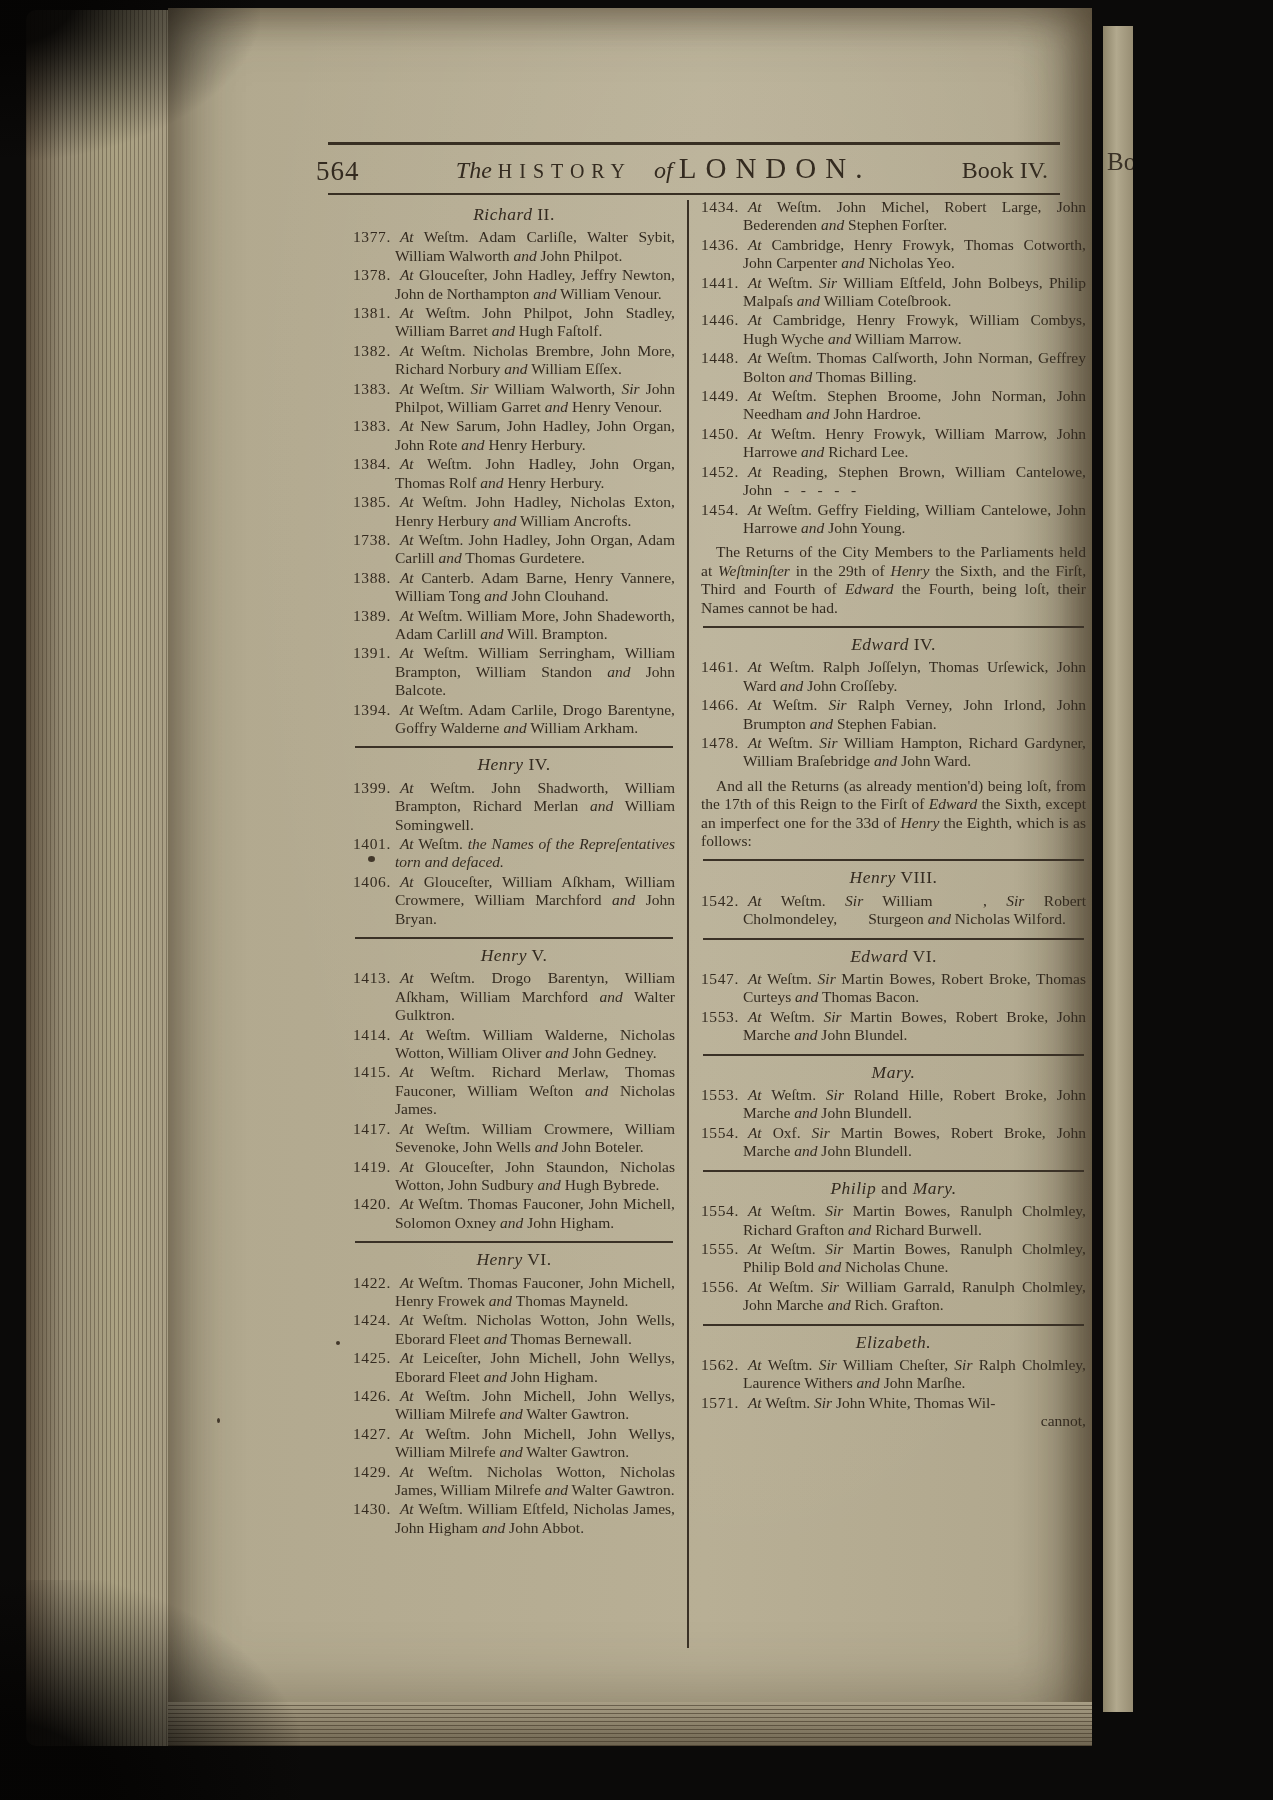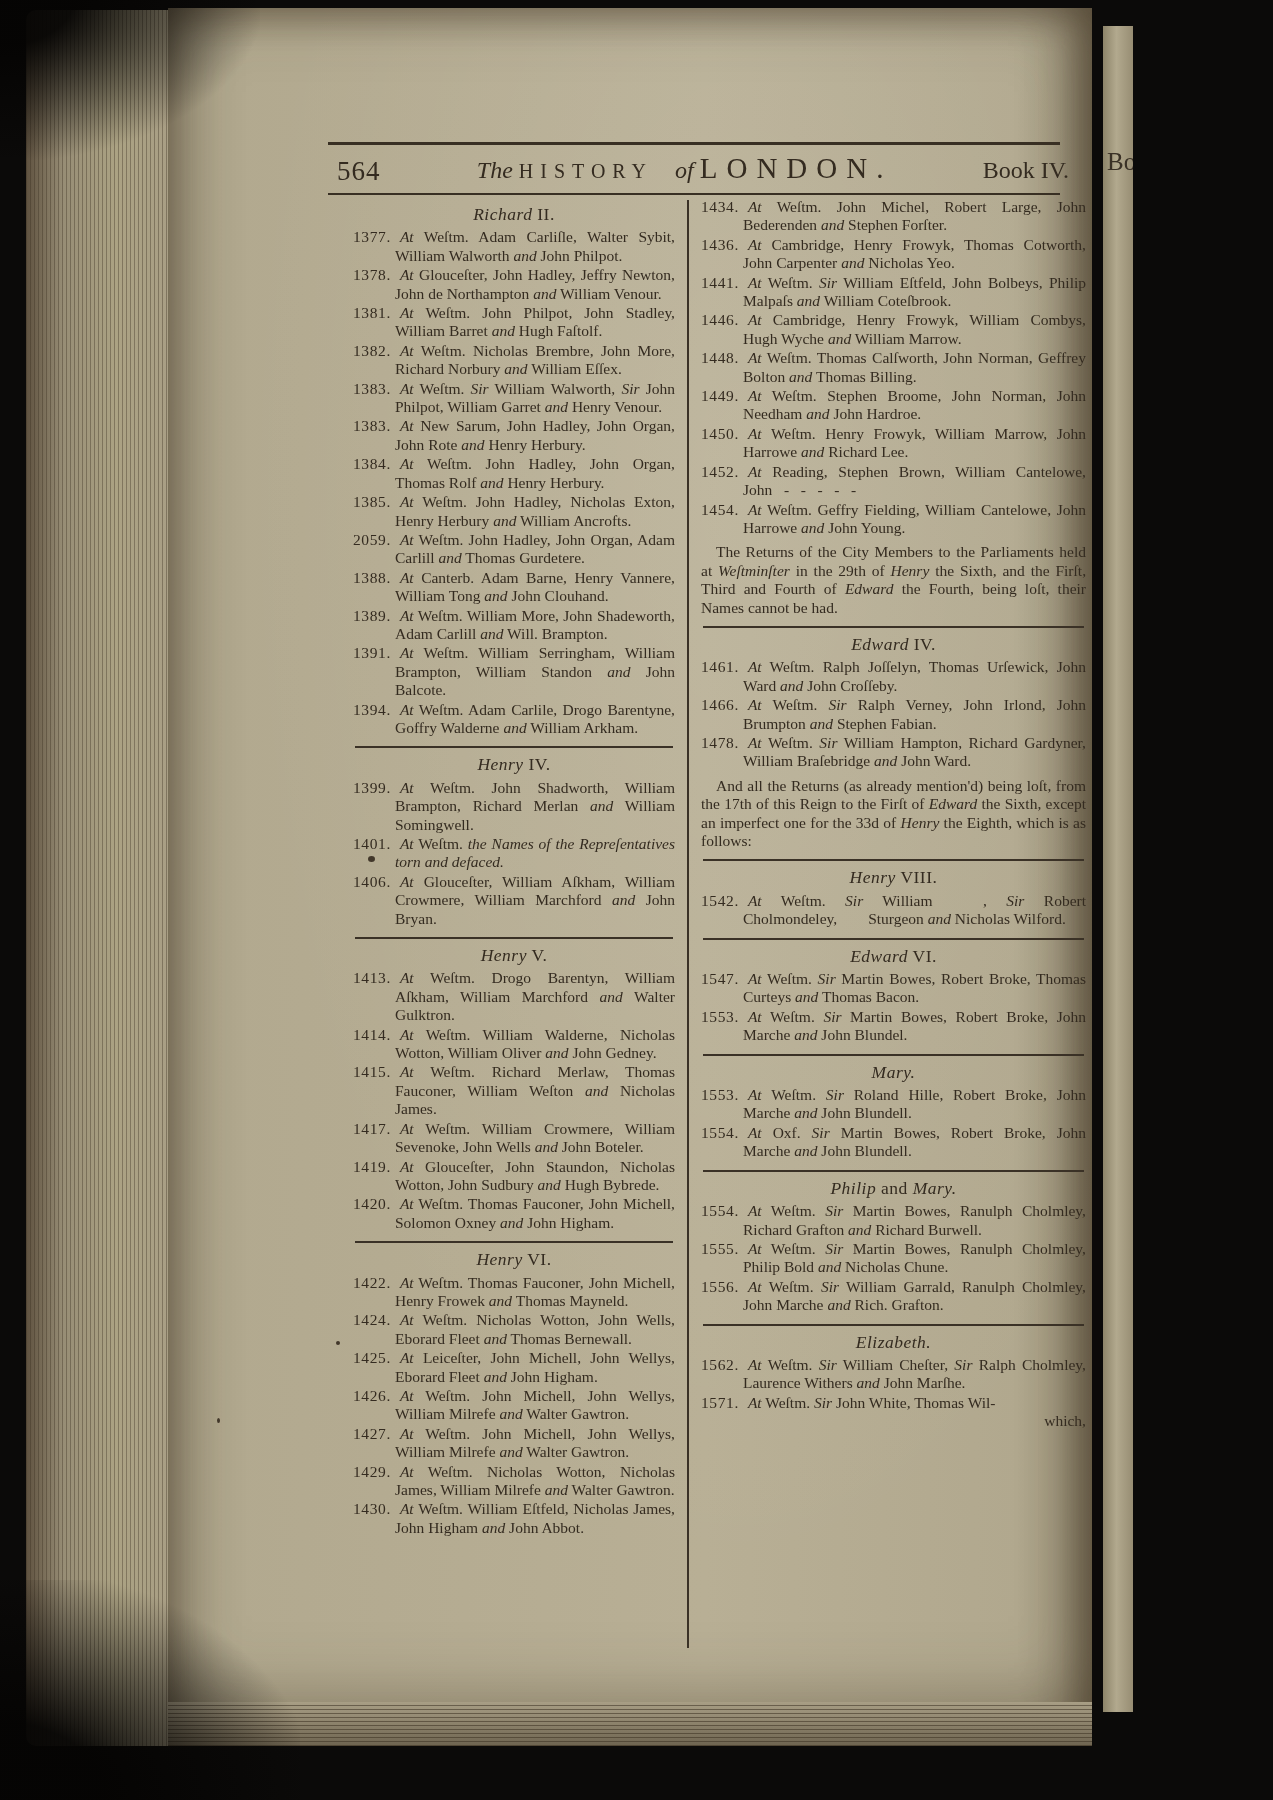--- a/index.html
+++ b/index.html
@@ -59,21 +59,21 @@
     overflow:hidden;
   }
   .next-sliver .edge-text{
     position:absolute;left:4px;top:122px;font-size:25px;color:#3a3126;
   }
   
   .rule{position:absolute;background:#382f23;}
   .rule-header-top{left:328px;top:142px;width:732px;height:3px;}
   .rule-header-bottom{left:328px;top:193px;width:732px;height:2px;}
   .page-header{
-    position:absolute;left:337px;top:148px;width:732px;height:42px;
+    position:absolute;left:316px;top:148px;width:732px;height:42px;
     display:flex;align-items:baseline;
   }
   .pagenum{font-size:27px;letter-spacing:1px;transform:translateY(6px);}
   .head-title{flex:1;text-align:center;white-space:nowrap;transform:translateY(4px);}
   .head-title .t-the,.head-title .t-of{font-style:italic;font-size:24px;margin:0 6px;}
   .head-title .t-hist{font-size:20px;letter-spacing:7px;margin-right:16px;}
   .head-title .t-lond{font-size:29px;letter-spacing:9px;}
   .book-label{font-size:24px;transform:translateY(4px);}
   
   .columns{
@@ -124,21 +124,21 @@
   <div class="col col-left">
       <div class="heading"><i>Richard</i> II.</div>
       <p class="entry"><span class="year">1377.</span><span class="txt"><i>At</i> Weſtm. Adam Carliſle, Walter Sybit, William Walworth <i>and</i> John Philpot.</span></p>
       <p class="entry"><span class="year">1378.</span><span class="txt"><i>At</i> Glouceſter, John Hadley, Jeffry Newton, John de Northampton <i>and</i> William Venour.</span></p>
       <p class="entry"><span class="year">1381.</span><span class="txt"><i>At</i> Weſtm. John Philpot, John Stadley, William Barret <i>and</i> Hugh Faſtolf.</span></p>
       <p class="entry"><span class="year">1382.</span><span class="txt"><i>At</i> Weſtm. Nicholas Brembre, John More, Richard Norbury <i>and</i> William Eſſex.</span></p>
       <p class="entry"><span class="year">1383.</span><span class="txt"><i>At</i> Weſtm. <i>Sir</i> William Walworth, <i>Sir</i> John Philpot, William Garret <i>and</i> Henry Venour.</span></p>
       <p class="entry"><span class="year">1383.</span><span class="txt"><i>At</i> New Sarum, John Hadley, John Organ, John Rote <i>and</i> Henry Herbury.</span></p>
       <p class="entry"><span class="year">1384.</span><span class="txt"><i>At</i> Weſtm. John Hadley, John Organ, Thomas Rolf <i>and</i> Henry Herbury.</span></p>
       <p class="entry"><span class="year">1385.</span><span class="txt"><i>At</i> Weſtm. John Hadley, Nicholas Exton, Henry Herbury <i>and</i> William Ancrofts.</span></p>
-      <p class="entry"><span class="year">2059.</span><span class="txt"><i>At</i> Weſtm. John Hadley, John Organ, Adam Carlill <i>and</i> Thomas Gurdetere.</span></p>
+      <p class="entry"><span class="year">1738.</span><span class="txt"><i>At</i> Weſtm. John Hadley, John Organ, Adam Carlill <i>and</i> Thomas Gurdetere.</span></p>
       <p class="entry"><span class="year">1388.</span><span class="txt"><i>At</i> Canterb. Adam Barne, Henry Vannere, William Tong <i>and</i> John Clouhand.</span></p>
       <p class="entry"><span class="year">1389.</span><span class="txt"><i>At</i> Weſtm. William More, John Shadeworth, Adam Carlill <i>and</i> Will. Brampton.</span></p>
       <p class="entry"><span class="year">1391.</span><span class="txt"><i>At</i> Weſtm. William Serringham, William Brampton, William Standon <i>and</i> John Balcote.</span></p>
       <p class="entry"><span class="year">1394.</span><span class="txt"><i>At</i> Weſtm. Adam Carlile, Drogo Barentyne, Goffry Walderne <i>and</i> William Arkham.</span></p>
       <div class="rule-block"></div>
       <div class="heading"><i>Henry</i> IV.</div>
       <p class="entry"><span class="year">1399.</span><span class="txt"><i>At</i> Weſtm. John Shadworth, William Brampton, Richard Merlan <i>and</i> William Somingwell.</span></p>
       <p class="entry"><span class="year">1401.</span><span class="txt"><i>At</i> Weſtm. <i>the Names of the Repreſentatives torn and defaced.</i></span></p>
       <p class="entry"><span class="year">1406.</span><span class="txt"><i>At</i> Glouceſter, William Aſkham, William Crowmere, William Marchford <i>and</i> John Bryan.</span></p>
       <div class="rule-block"></div>
@@ -189,21 +189,21 @@
       <p class="entry"><span class="year">1553.</span><span class="txt"><i>At</i> Weſtm. <i>Sir</i> Roland Hille, Robert Broke, John Marche <i>and</i> John Blundell.</span></p>
       <p class="entry"><span class="year">1554.</span><span class="txt"><i>At</i> Oxf. <i>Sir</i> Martin Bowes, Robert Broke, John Marche <i>and</i> John Blundell.</span></p>
       <div class="rule-block"></div>
       <div class="heading"><i>Philip</i> and <i>Mary.</i></div>
       <p class="entry"><span class="year">1554.</span><span class="txt"><i>At</i> Weſtm. <i>Sir</i> Martin Bowes, Ranulph Cholmley, Richard Grafton <i>and</i> Richard Burwell.</span></p>
       <p class="entry"><span class="year">1555.</span><span class="txt"><i>At</i> Weſtm. <i>Sir</i> Martin Bowes, Ranulph Cholmley, Philip Bold <i>and</i> Nicholas Chune.</span></p>
       <p class="entry"><span class="year">1556.</span><span class="txt"><i>At</i> Weſtm. <i>Sir</i> William Garrald, Ranulph Cholmley, John Marche <i>and</i> Rich. Grafton.</span></p>
       <div class="rule-block"></div>
       <div class="heading"><i>Elizabeth.</i></div>
       <p class="entry"><span class="year">1562.</span><span class="txt"><i>At</i> Weſtm. <i>Sir</i> William Cheſter, <i>Sir</i> Ralph Cholmley, Laurence Withers <i>and</i> John Marſhe.</span></p>
-      <p class="entry"><span class="year">1571.</span><span class="txt"><i>At</i> Weſtm. <i>Sir</i> John White, Thomas Wil-</span><span class="entry-tail">which,</span></p>
+      <p class="entry"><span class="year">1571.</span><span class="txt"><i>At</i> Weſtm. <i>Sir</i> John White, Thomas Wil-</span><span class="entry-tail">cannot,</span></p>
     </div>
 </div>
 
 <div class="stack-bottom"></div>
 
 <div class="next-sliver">
   <span class="edge-text">Bo</span>
 </div>
 
 <div class="corner-shade-top"></div>

